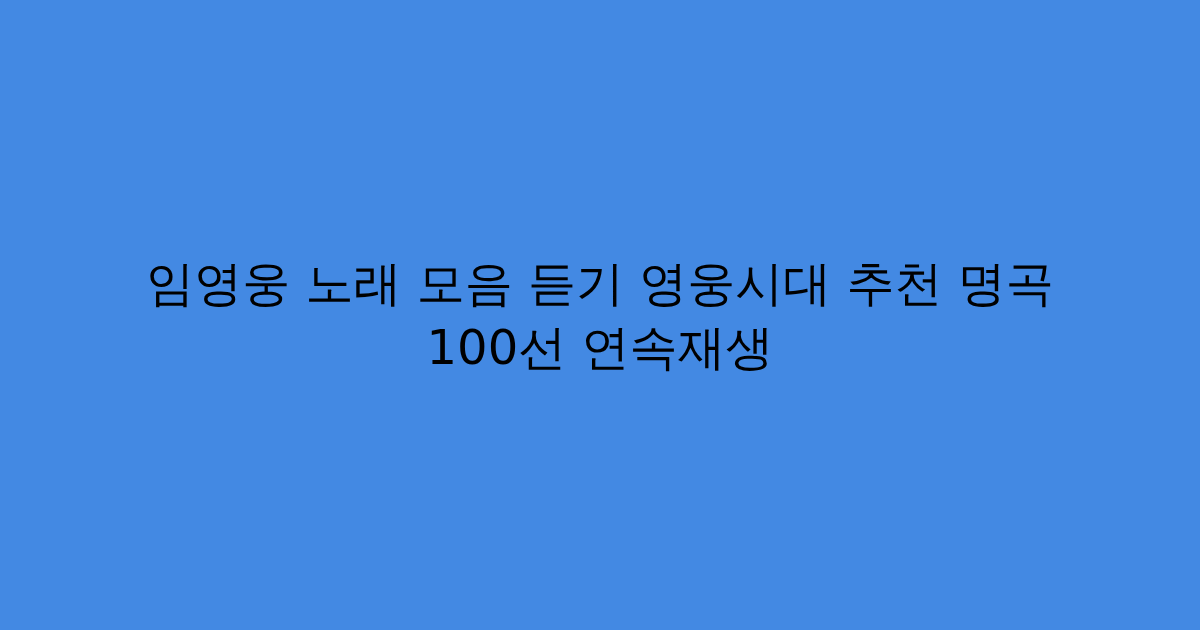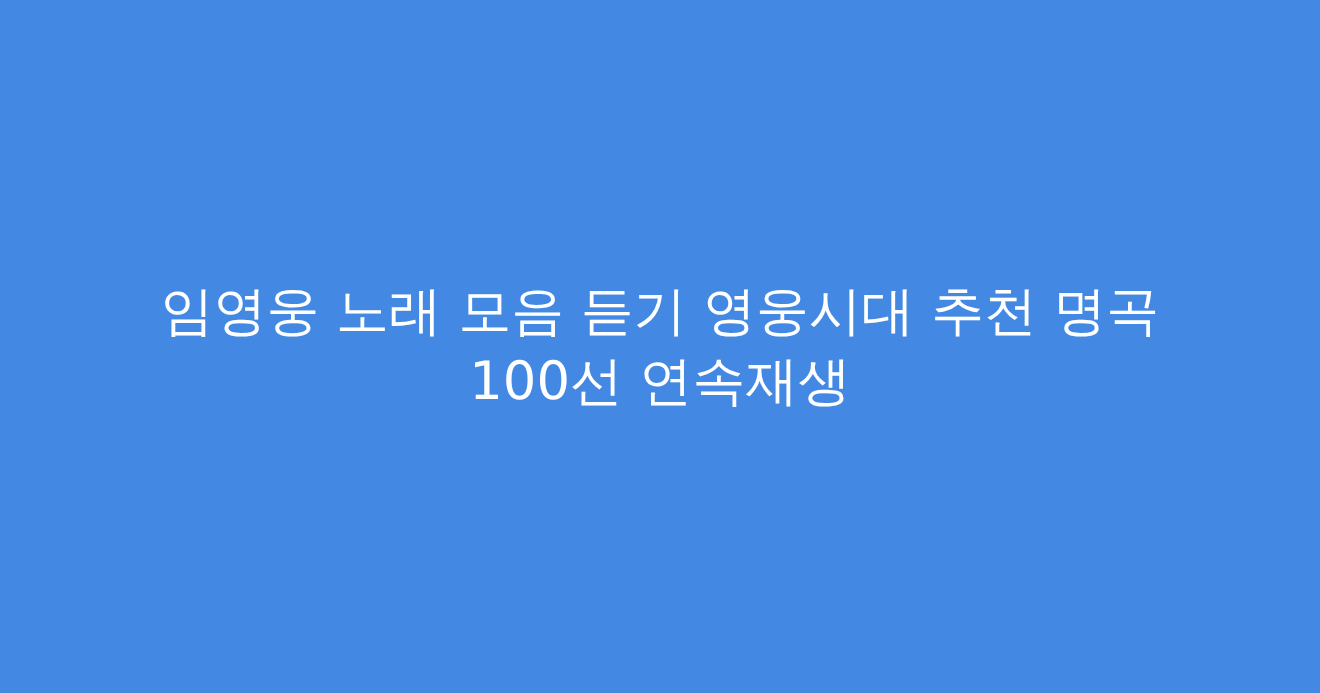--- a/index.html
+++ b/index.html
@@ -27,21 +27,21 @@
 
   #banner-content {
     width: 1060px;
     margin: 0 auto;
     text-align: center;
   }
 
   #banner-title {
     margin: 0;
     padding: 0;
-    color: #ffffff;
+    color: #000000;
     font-family: "DejaVu Sans", "Liberation Sans", sans-serif;
     font-size: 48px;
     font-weight: 400;
     line-height: 1.34;
     letter-spacing: 0px;
     word-break: keep-all;
     white-space: normal;
     text-align: center;
     -webkit-font-smoothing: antialiased;
   }

